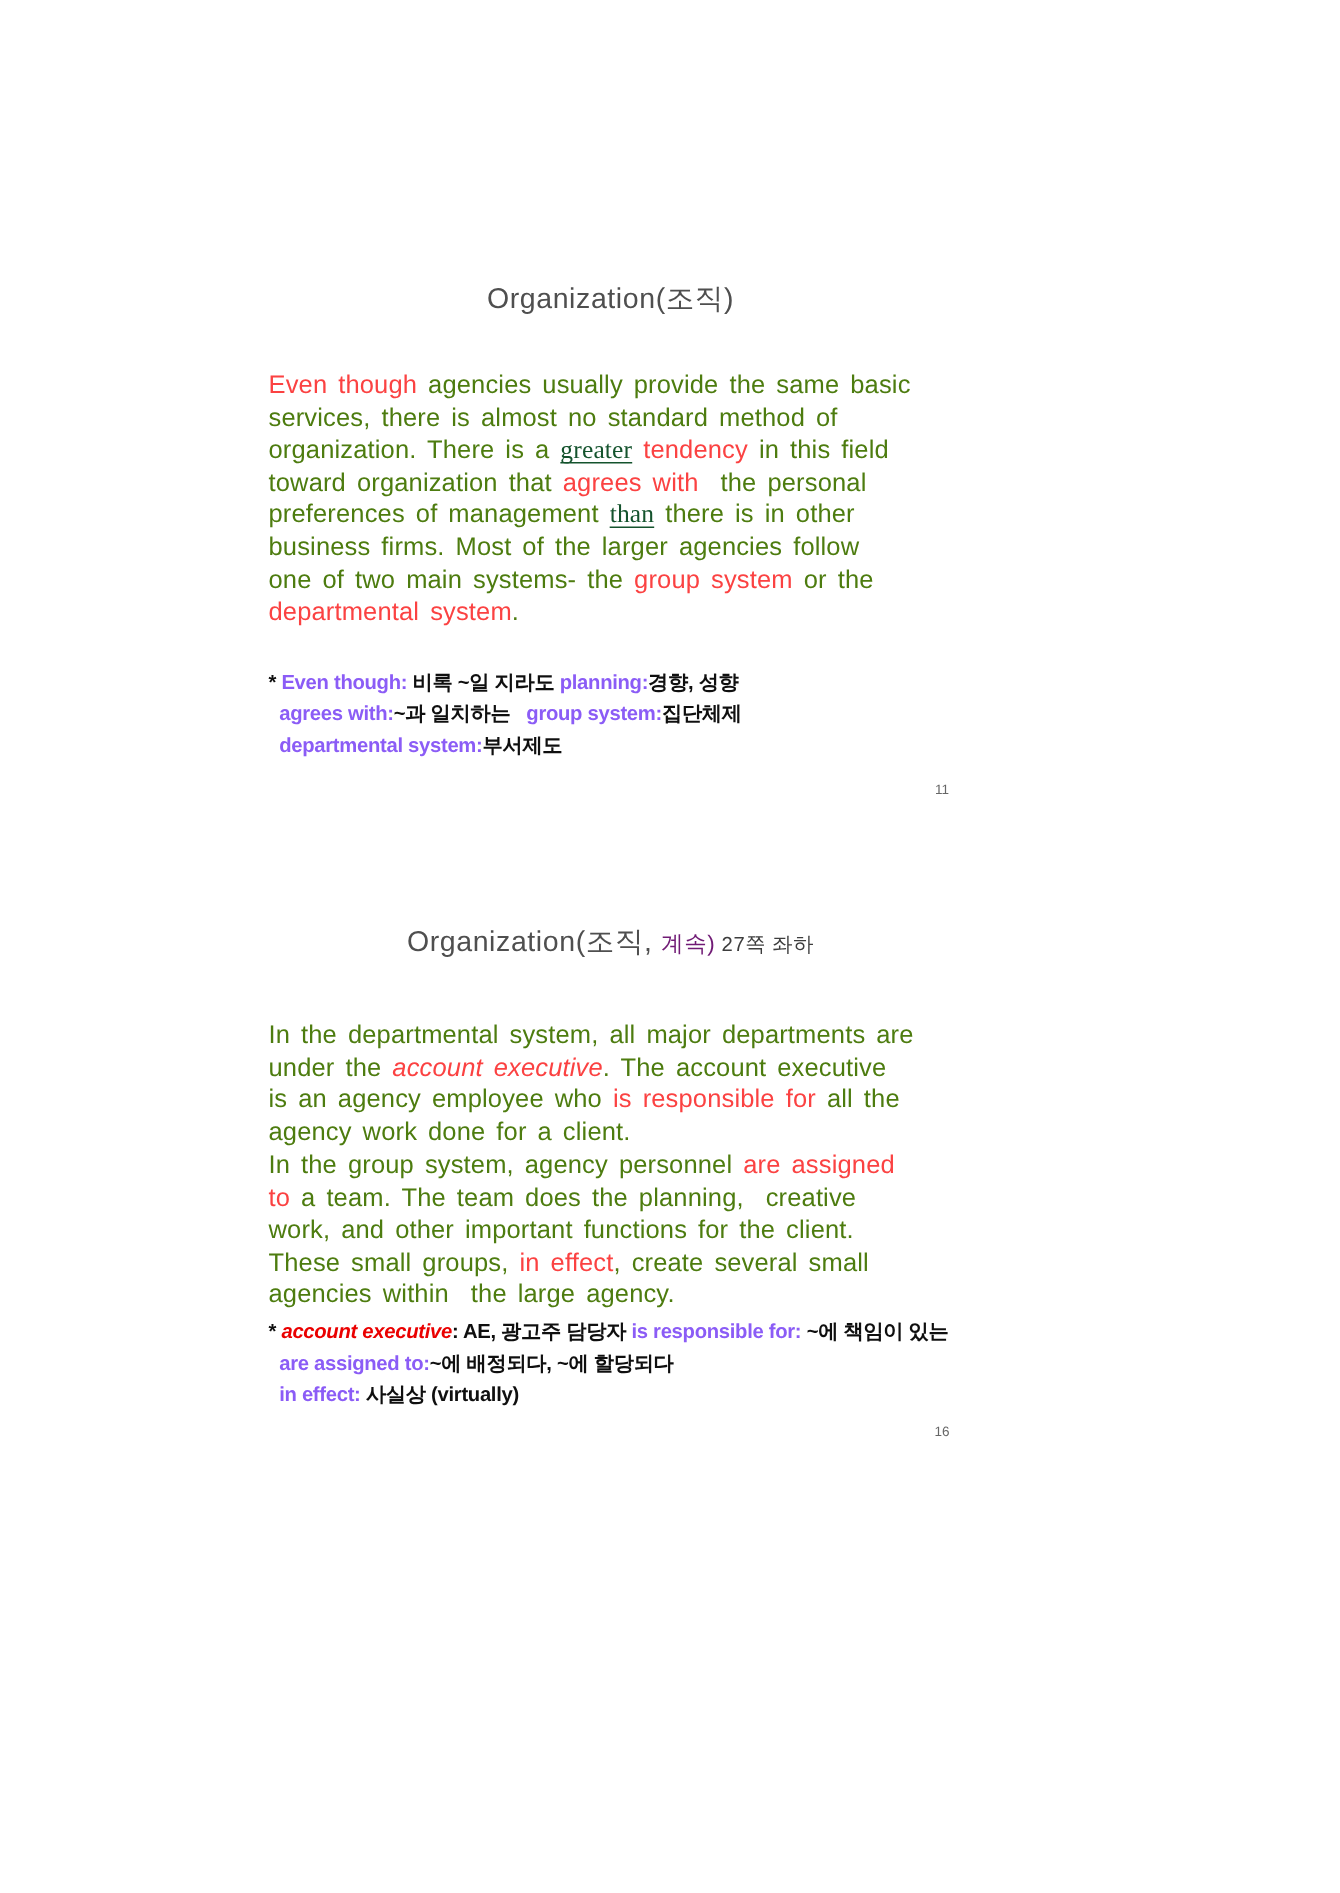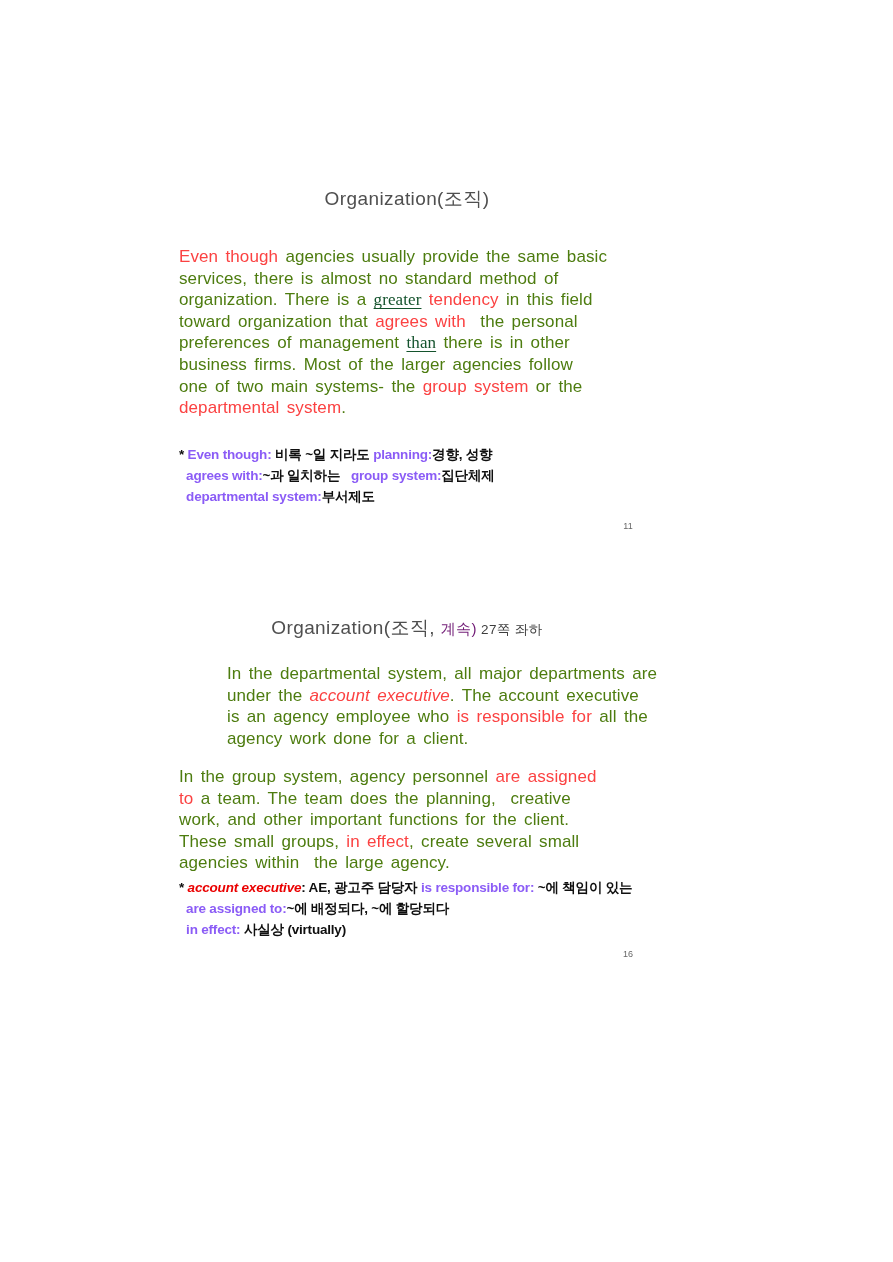--- a/index.html
+++ b/index.html
@@ -86,21 +86,21 @@
 </span><span class="s-red">departmental system</span><span class="s-plain">.</span></div>
 
 <div class="abs notes" style="top:444px;"><span class="s-bblack">* </span><span class="s-bred">Even though:</span><span class="s-bblack"> 비록 ~일 지라도 </span><span class="s-bred">planning:</span><span class="s-bblack">경향, 성향
   </span><span class="s-bred">agrees with:</span><span class="s-bblack">~과 일치하는   </span><span class="s-bred">group system:</span><span class="s-bblack">집단체제
   </span><span class="s-bred">departmental system:</span><span class="s-bblack">부서제도</span></div>
 
 <div class="abs page-num" style="left:616px; top:521px;">11</div>
 
 <div class="abs slide-title" style="top:615px;"><span class="s-lg">Organization(조직, </span><span class="s-md">계속)</span><span class="s-sm"> 27쪽 좌하</span></div>
 
-<div class="abs body-para" style="top:663px;margin-left:48px;"><span class="s-plain">In the departmental system, all major departments are
+<div class="abs body-para" style="top:679px;"><span class="s-plain">In the departmental system, all major departments are
 under the </span><span class="s-redital">account executive</span><span class="s-plain">. The account executive
 is an agency employee who </span><span class="s-red">is responsible for</span><span class="s-plain"> all the
 agency work done for a client.</span></div>
 
 <div class="abs body-para" style="top:766px;"><span class="s-plain">In the group system, agency personnel </span><span class="s-red">are assigned
 to</span><span class="s-plain"> a team. The team does the planning,  creative
 work, and other important functions for the client.
 These small groups, </span><span class="s-red">in effect</span><span class="s-plain">, create several small
 agencies within  the large agency.</span></div>
 

